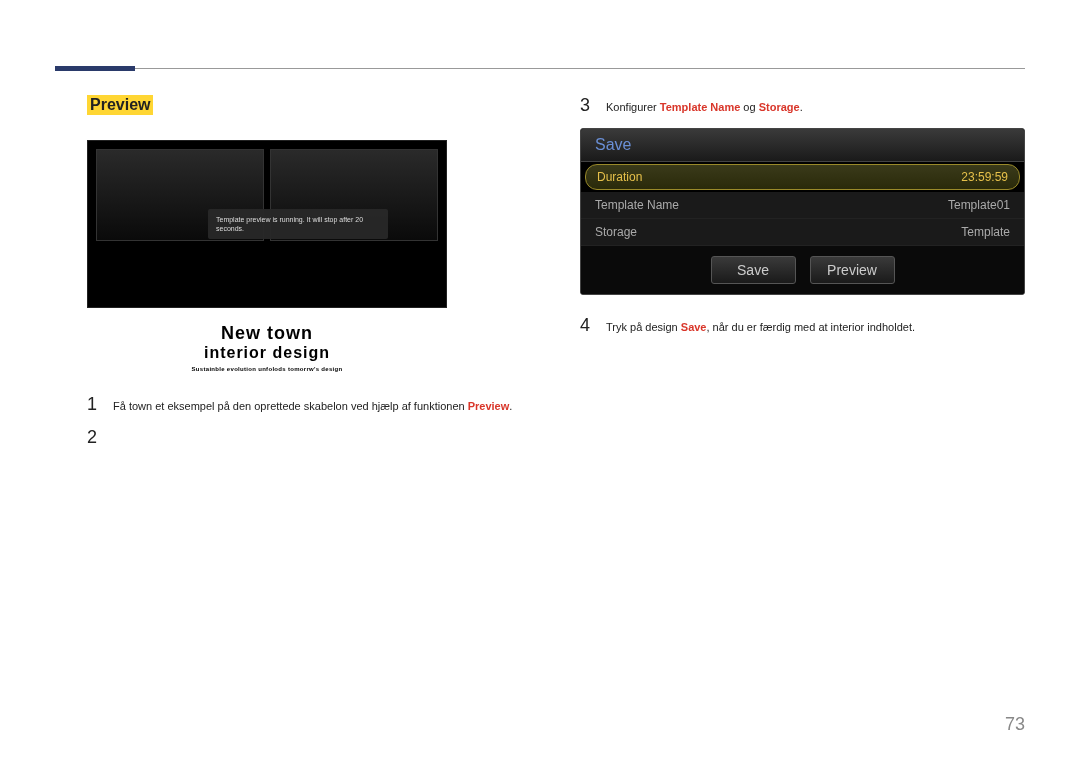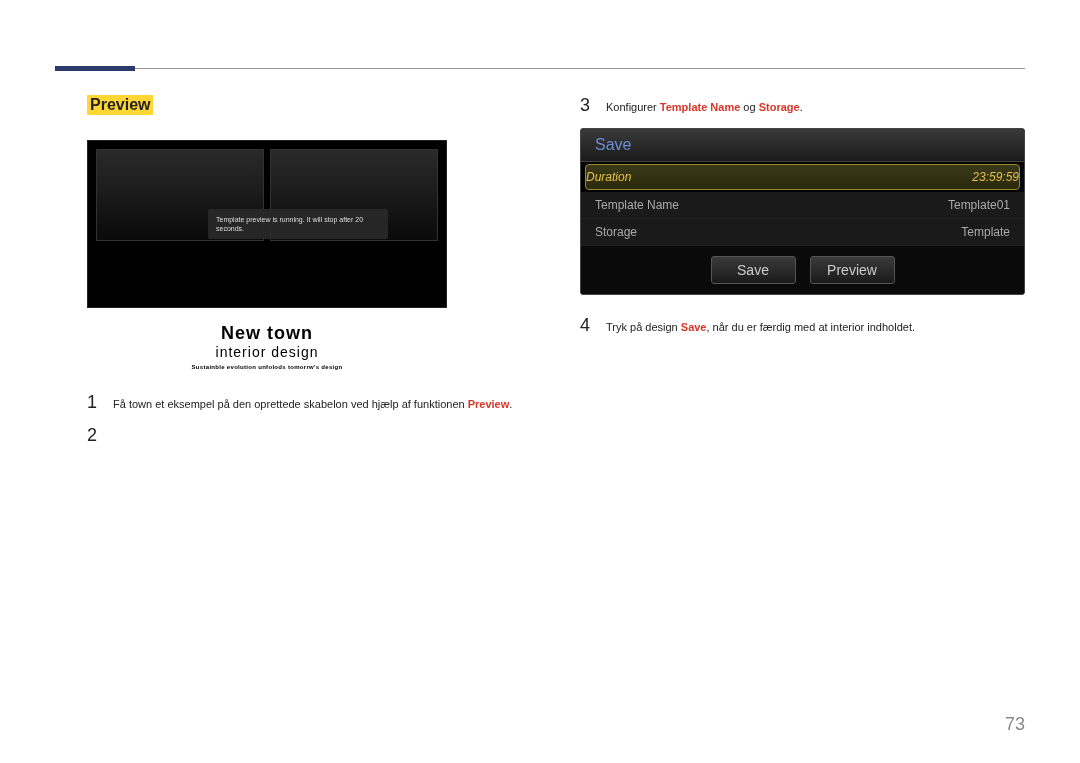--- a/index.html
+++ b/index.html
@@ -74,21 +74,21 @@
       width: 180px;
       border-radius: 2px;
       line-height: 1.3;
     }
     .preview-caption {
       text-align: center;
       width: 360px;
       margin-bottom: 22px;
     }
     .caption-line1 { font-size: 18px; font-weight: bold; letter-spacing: 1px; }
-    .caption-line2 { font-size: 14px; font-weight: normal; letter-spacing: 1px; }
+    .caption-line2 { font-size: 16px; font-weight: bold; letter-spacing: 1px; }
     .caption-line3 { font-size: 6px; font-weight: bold; margin-top: 4px; letter-spacing: 0.3px; }
     .step {
       display: flex;
       align-items: baseline;
       gap: 14px;
       margin-bottom: 12px;
     }
     .step-num {
       font-size: 18px;
       color: #222;
@@ -123,23 +123,22 @@
       padding: 6px 14px;
       font-size: 12px;
       color: #aaa;
       border-bottom: 1px solid #222;
       background: #1a1a1a;
     }
     .dialog-row.selected {
       background: linear-gradient(to bottom, #3a3a1a, #2a2a0a);
       border: 1px solid #9a8a2a;
       margin: 2px 4px;
-      border-radius: 4px;
-      padding: 5px 0;
-      font-style: italic;
+      border-radius: 12px;
+      padding: 5px 11px;
     }
     .dialog-row.selected .row-label { color: #e6c04a; }
     .dialog-row.selected .row-value { color: #e6c04a; }
     .dialog-buttons {
       display: flex;
       justify-content: center;
       gap: 14px;
       padding: 10px;
       background: #0a0a0a;
     }

